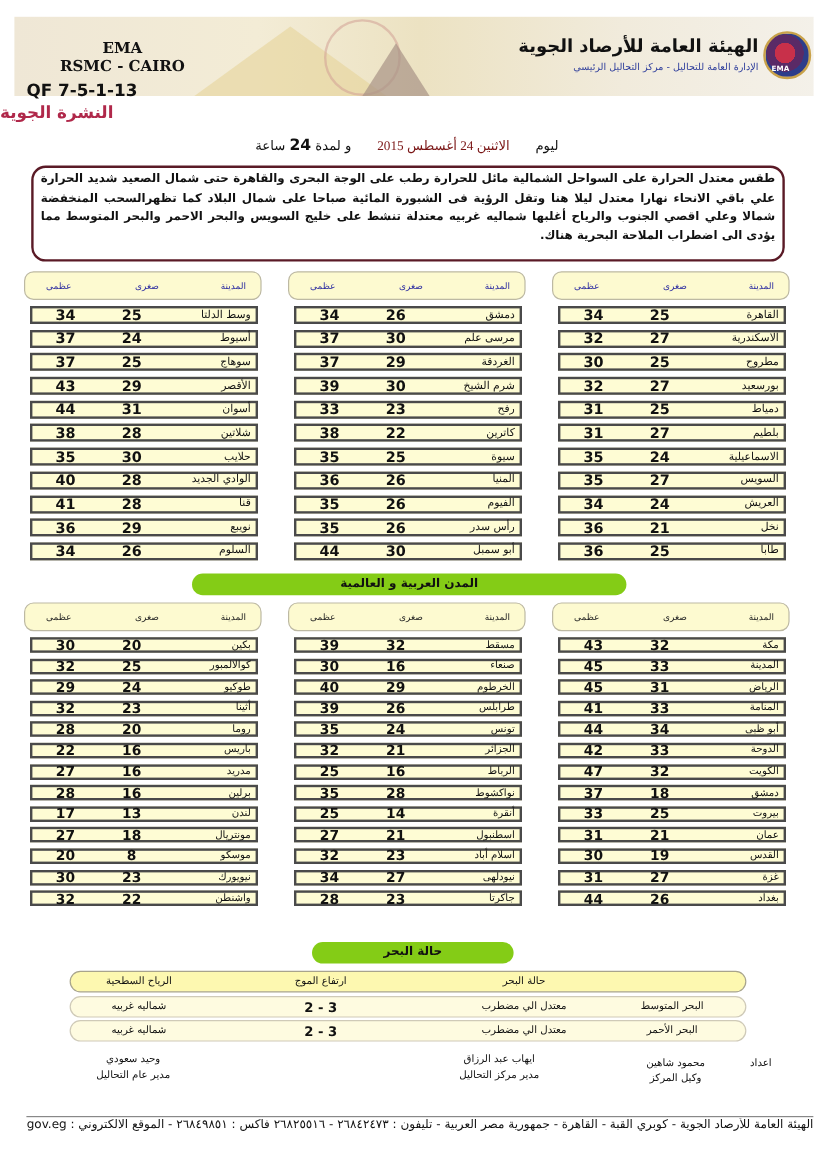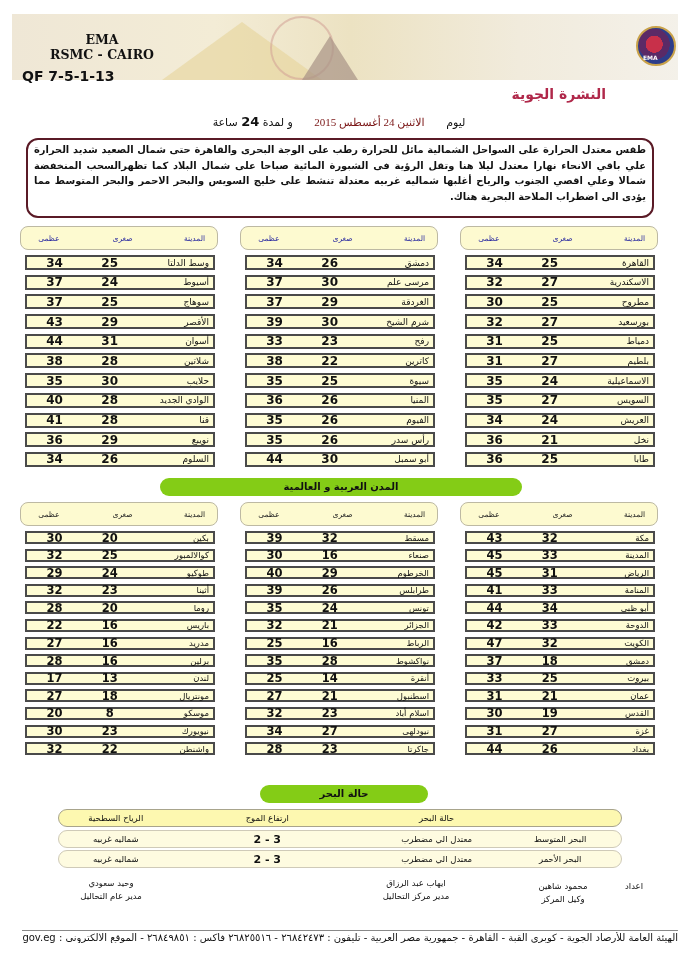--- a/index.html
+++ b/index.html
@@ -22,21 +22,21 @@
       font-family: "DejaVu Serif", serif; font-weight: bold; font-size: 12.5px; line-height: 15px; color: #111; }
     .org-block { position: absolute; right: 56px; top: 14px; text-align: right; direction: rtl; }
     .org-title { font-size: 15px; font-weight: bold; color: #111; line-height: 20px; }
     .org-sub { font-size: 8px; color: #2a3a9a; line-height: 12px; margin-top: 2px; }
     .logo { position: absolute; right: 12px; top: 12px; width: 40px; height: 40px; border-radius: 50%;
       background: radial-gradient(circle at 45% 45%, #c8304a 0 30%, #5a2a66 31% 55%, #2d3d8a 56% 100%);
       border: 2px solid #c9a24a; }
     .logo .logo-txt { position: absolute; left: 5px; bottom: 3px; font-size: 6px; color: #fff; font-weight: bold; }
 
     .qf { position: absolute; left: 22px; top: 68px; font-size: 14px; font-weight: bold; }
-    .bulletin-title { position: absolute; left: 0; width: 606px; top: 86px; text-align: right;
+    .bulletin-title { position: absolute; left: 0; width: 606px; top: 86px; text-align: left;
       font-size: 14px; font-weight: bold; color: #b0284a; direction: rtl; }
     .date-line { position: absolute; left: 0; width: 678px; top: 114px; text-align: center; direction: rtl; font-size: 11px; }
     .date-line .date { color: #7a1515; font-family: Liberation Serif, serif; font-size: 11px; margin: 0 18px; }
     .date-line b { font-size: 13px; }
 
     .forecast {
       position: absolute; left: 26px; top: 138px; width: 628px; height: 80px;
       border: 2px solid #5a1a26; border-radius: 12px; padding: 2px 6px;
       direction: rtl; text-align: justify; font-size: 9.9px; font-weight: bold; line-height: 15.5px;
     }
@@ -81,20 +81,24 @@
 <body>
 
 <div class="banner">
   <div class="pyr1"></div>
   <div class="ring"></div>
   <div class="pyr2"></div>
   <div class="ema-block">
     <div>EMA</div>
     <div>RSMC - CAIRO</div>
   </div>
+  <div class="org-block">
+    <div class="org-title">الهيئة العامة للأرصاد الجوية</div>
+    <div class="org-sub">الإدارة العامة للتحاليل - مركز التحاليل الرئيسي</div>
+  </div>
   <div class="logo">
     <span class="logo-txt">EMA</span>
   </div>
 </div>
 
 <div class="qf">QF 7-5-1-13</div>
 <div class="bulletin-title">النشرة الجوية</div>
 <div class="date-line">
   <span>ليوم</span>
   <span class="date">الاثنين 24 أغسطس 2015</span>

